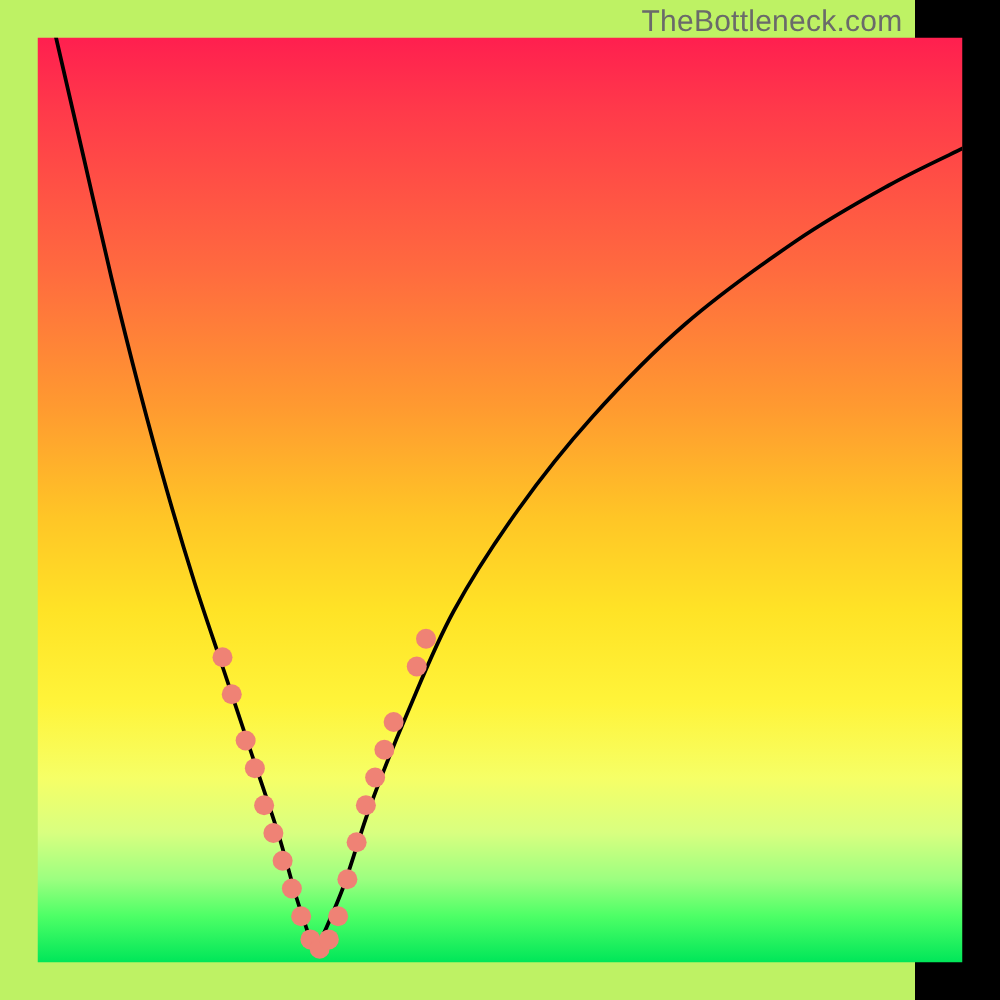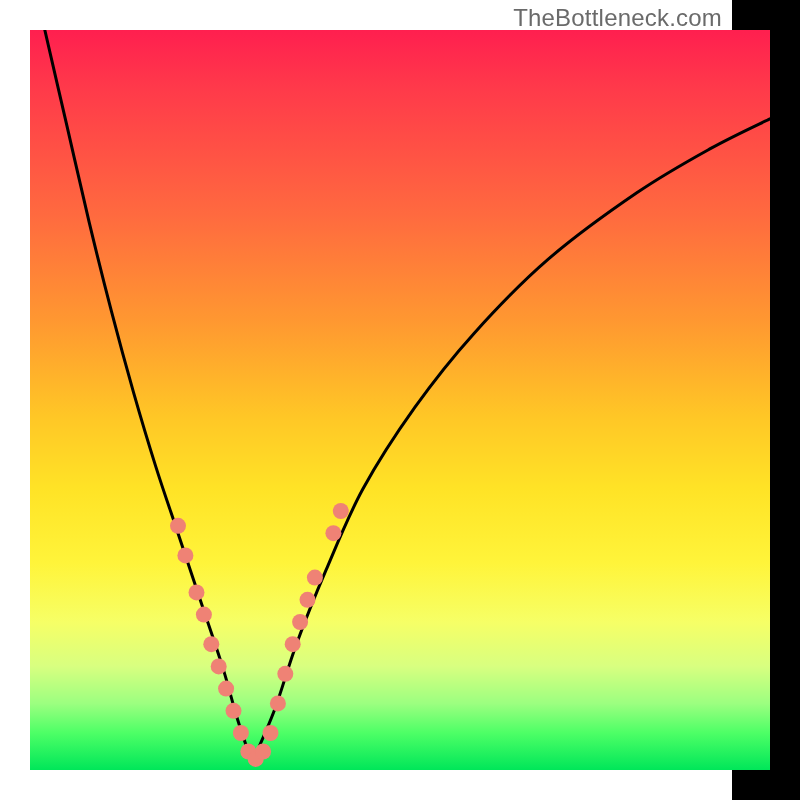--- a/index.html
+++ b/index.html
@@ -10,21 +10,21 @@
     overflow: hidden;
     background: #000;
     font-family: Arial, Helvetica, sans-serif;
   }
   .frame {
     position: absolute;
     top: 0;
     left: 0;
     width: 732px;
     height: 800px;
-    background: #ffffff;
+    background: #bef264;
   }
   .plot {
     position: absolute;
     top: 30px;
     left: 30px;
     width: 740px;
     height: 740px;
     overflow: hidden;
   }
   .gradient {

